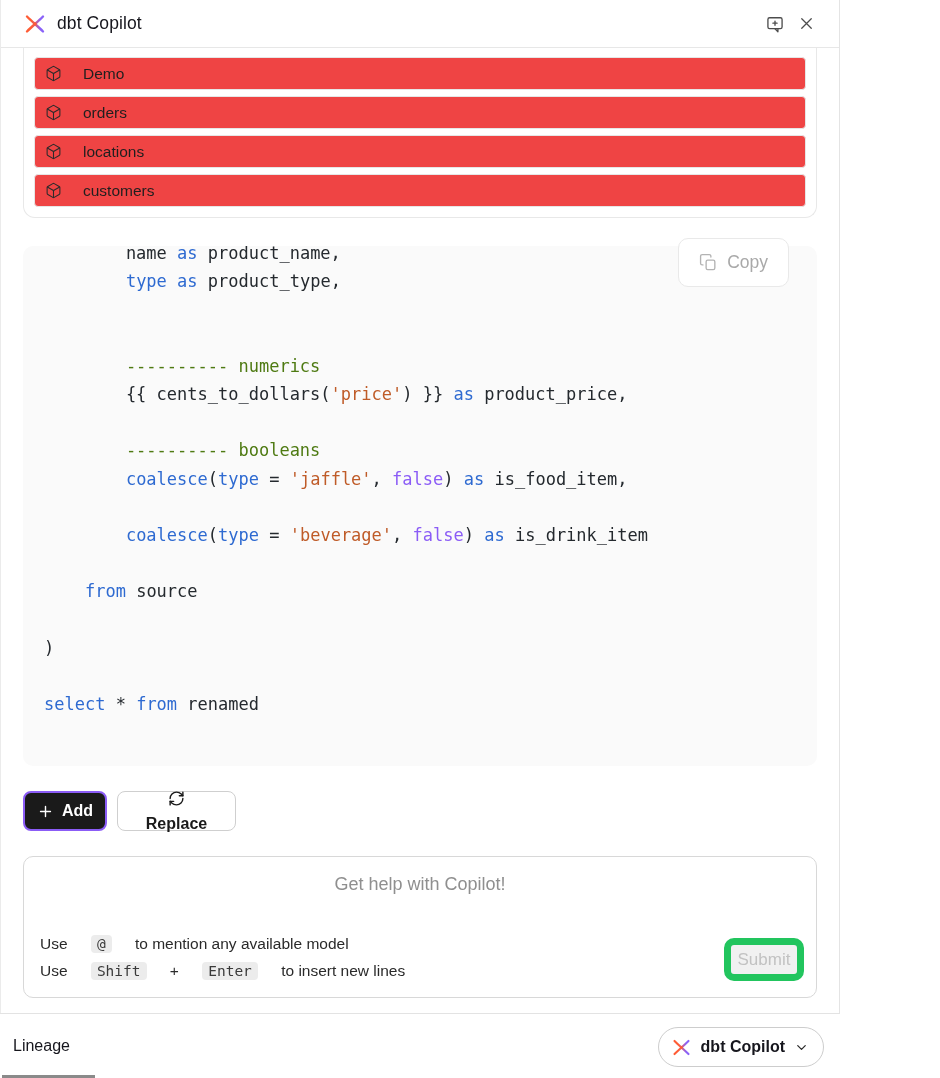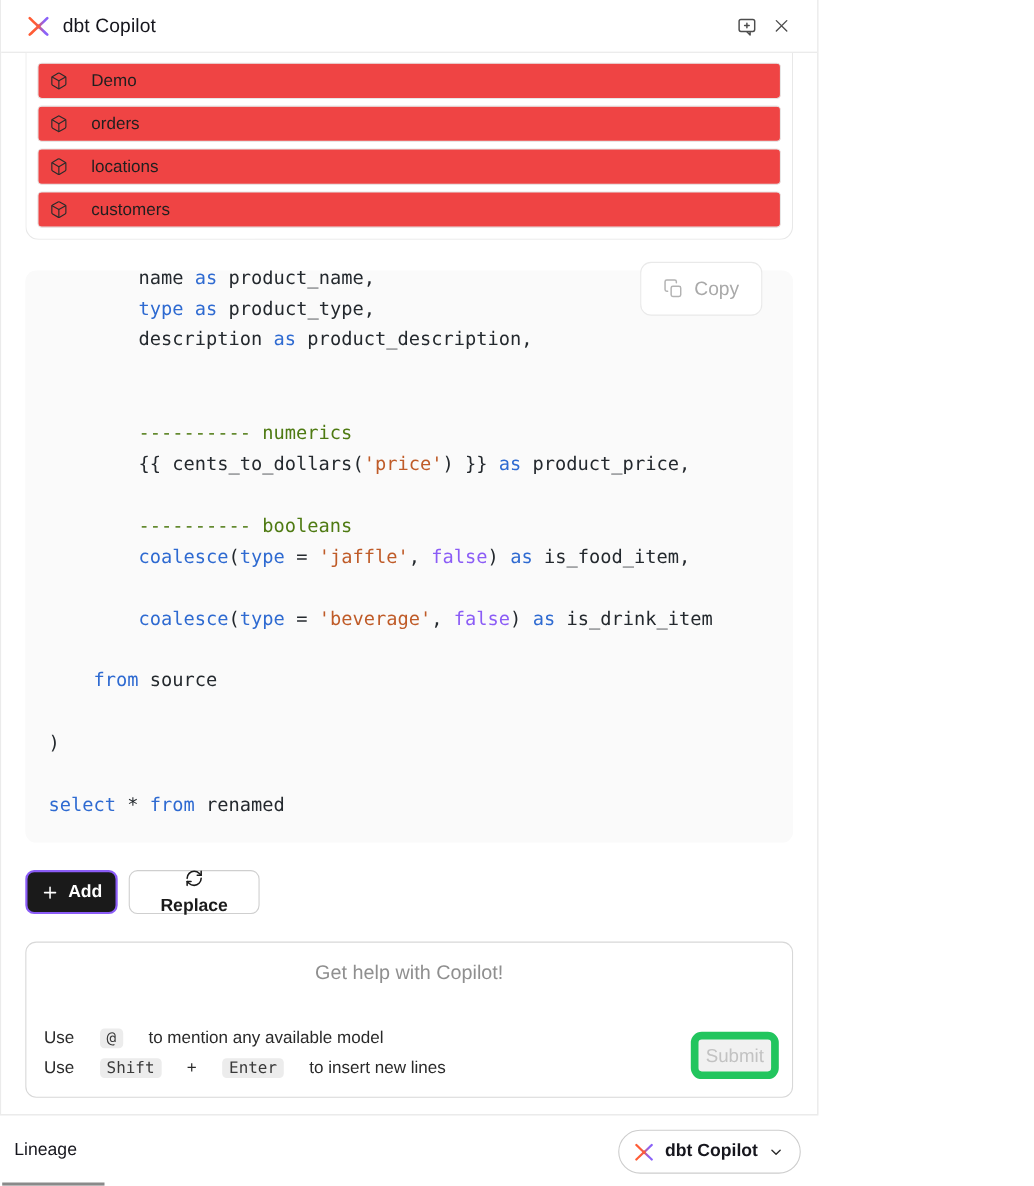--- a/index.html
+++ b/index.html
@@ -1,18 +1,18 @@
 <!DOCTYPE html>
 <html><head>
 <meta charset="utf-8">
 <style>
   * { margin:0; padding:0; box-sizing:border-box; }
   html,body { width:940px; height:1078px; background:#fff; font-family:"Liberation Sans", sans-serif; color:#1a1a1a; overflow:hidden; }
 
-  .app { width:744px; height:1078px; display:flex; flex-direction:column; }
+  .app { width:840px; height:1078px; display:flex; flex-direction:column; }
 
   
   .panel { flex:1 1 auto; border-left:1px solid #ebebeb; border-right:1px solid #e4e4e4; display:flex; flex-direction:column; overflow:hidden; }
 
   .hdr { height:48px; flex:0 0 48px; display:flex; align-items:center; padding:0 21px 0 22px; border-bottom:1px solid #e7e7e7; background:#fff; }
   .hdr-title { font-size:17.5px; font-weight:500; color:#16161d; margin-left:10px; letter-spacing:.1px; }
   .hdr-spacer { flex:1; }
   .icon-btn { background:none; border:none; cursor:pointer; display:flex; align-items:center; justify-content:center; padding:2px; }
   .icon-btn + .icon-btn { margin-left:8px; }
 
@@ -159,21 +159,20 @@
               <rect x="9" y="9" width="11" height="12" rx="2"></rect>
               <path d="M5 15H4a2 2 0 0 1-2-2V4a2 2 0 0 1 2-2h9a2 2 0 0 1 2 2v1"></path>
             </svg>
           </span>
           <span class="copy-label">Copy</span>
         </button>
         <div class="code-card">
           <div class="code-pre" id="code-content">
               <div class="cl"><span class="tok-t">        name </span><span class="tok-k">as</span><span class="tok-t"> product_name,</span></div>
               <div class="cl"><span class="tok-t">        </span><span class="tok-k">type</span><span class="tok-t"> </span><span class="tok-k">as</span><span class="tok-t"> product_type,</span></div>
-              <div class="cl"><span class="tok-t">        description </span><span class="tok-k">as</span><span class="tok-t"> product_description,</span></div>
               <div class="cl"></div>
               <div class="cl"></div>
               <div class="cl"><span class="tok-c">        ---------- numerics</span></div>
               <div class="cl"><span class="tok-t">        {{ cents_to_dollars(</span><span class="tok-s">'price'</span><span class="tok-t">) }} </span><span class="tok-k">as</span><span class="tok-t"> product_price,</span></div>
               <div class="cl"></div>
               <div class="cl"><span class="tok-c">        ---------- booleans</span></div>
               <div class="cl"><span class="tok-t">        </span><span class="tok-k">coalesce</span><span class="tok-t">(</span><span class="tok-k">type</span><span class="tok-t"> = </span><span class="tok-s">'jaffle'</span><span class="tok-t">, </span><span class="tok-a">false</span><span class="tok-t">) </span><span class="tok-k">as</span><span class="tok-t"> is_food_item,</span></div>
               <div class="cl"></div>
               <div class="cl"><span class="tok-t">        </span><span class="tok-k">coalesce</span><span class="tok-t">(</span><span class="tok-k">type</span><span class="tok-t"> = </span><span class="tok-s">'beverage'</span><span class="tok-t">, </span><span class="tok-a">false</span><span class="tok-t">) </span><span class="tok-k">as</span><span class="tok-t"> is_drink_item</span></div>
               <div class="cl"></div>

